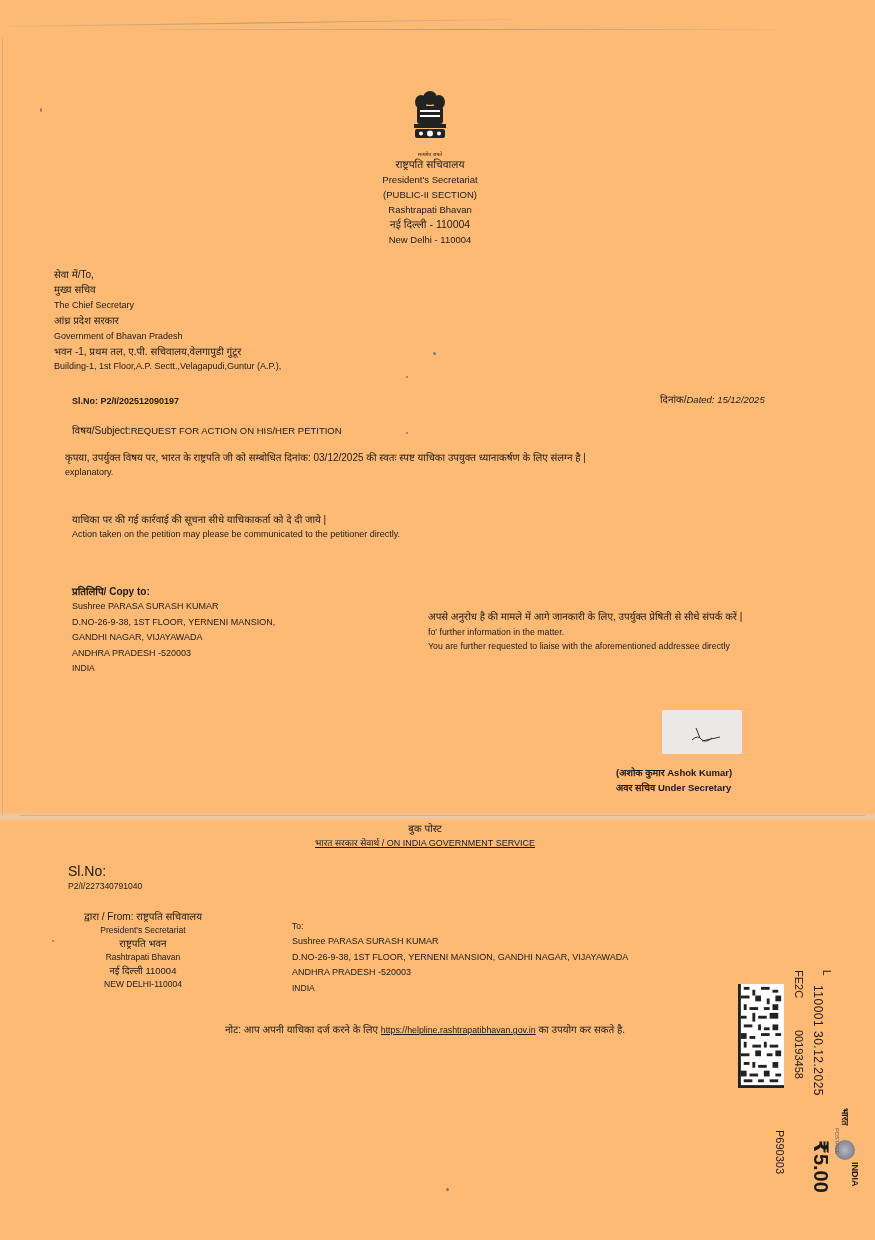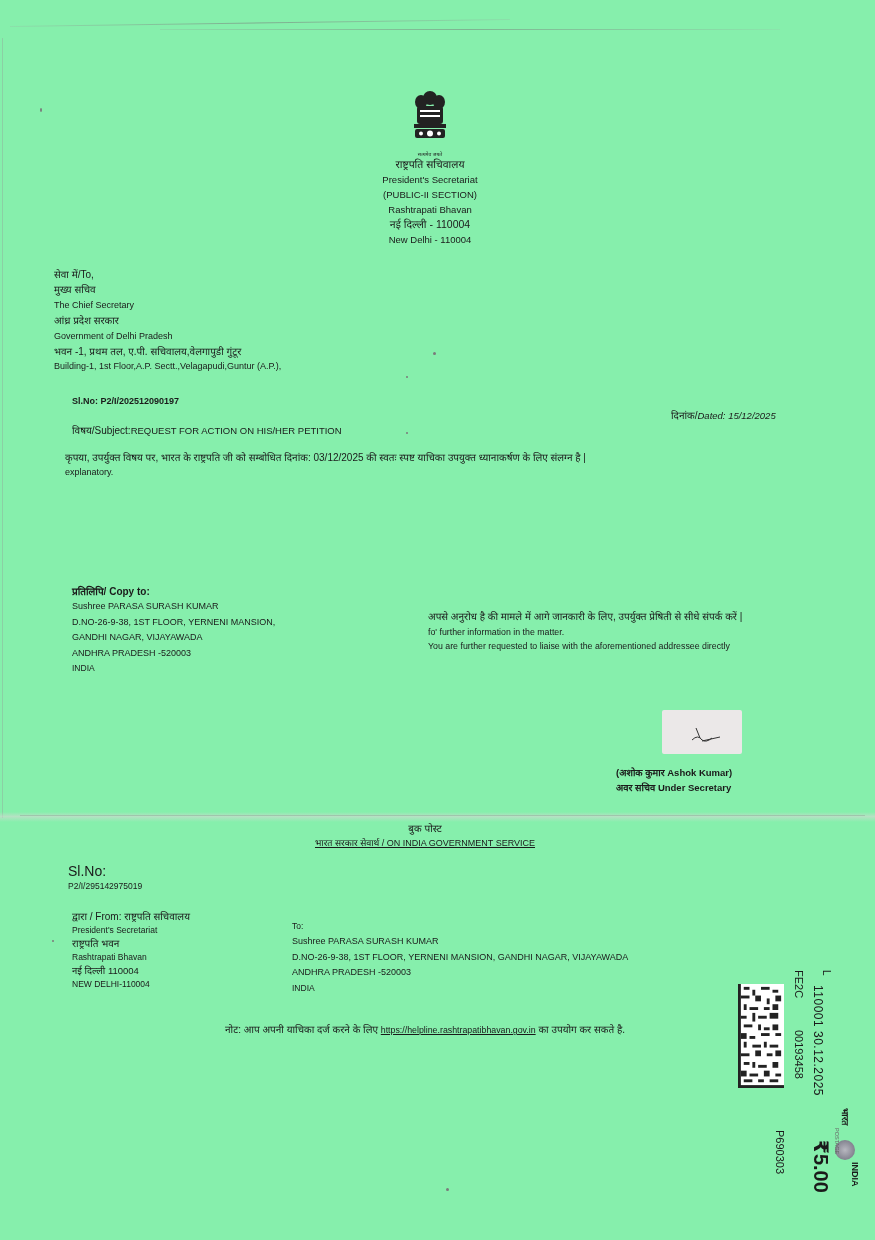--- a/index.html
+++ b/index.html
@@ -5,21 +5,21 @@
     * { margin: 0; padding: 0; box-sizing: border-box; }
     html, body { width: 875px; height: 1240px; background: #ffffff; overflow: hidden; }
     body {
       position: relative;
       font-family: "Liberation Sans", "DejaVu Sans", sans-serif;
       color: #1a1a1a;
       font-size: 9.5px;
     }
     .page {
       position: absolute; left: 0; top: 0; width: 875px; height: 1240px;
-      background: #86efac;
+      background: #fdba74;
     }
     .fold-top {
       position: absolute; left: 10px; top: 26px; width: 500px; height: 1px;
       background: linear-gradient(90deg, rgba(160,160,160,0.2), rgba(120,120,120,0.55), rgba(160,160,160,0.2));
       transform: rotate(-0.8deg); transform-origin: left;
     }
     .fold-top2 {
       position: absolute; left: 160px; top: 29px; width: 620px; height: 1px;
       background: linear-gradient(90deg, rgba(150,150,150,0.2), rgba(120,120,120,0.5), rgba(170,170,170,0.15));
     }
@@ -98,37 +98,41 @@
     <div class="line">Rashtrapati Bhavan</div>
     <div class="line hi">नई दिल्ली - 110004</div>
     <div class="line">New Delhi - 110004</div>
   </div>
 
   <div class="abs addr" style="left:54px; top:267px;">
     <div class="line hi">सेवा में/To,</div>
     <div class="line hi">मुख्य सचिव</div>
     <div class="line">The Chief Secretary</div>
     <div class="line hi">आंध्र प्रदेश सरकार</div>
-    <div class="line">Government of Delhi Pradesh</div>
+    <div class="line">Government of Bhavan Pradesh</div>
     <div class="line hi">भवन -1, प्रथम तल, ए.पी. सचिवालय,वेलगापुडी गुंटूर</div>
     <div class="line">Building-1, 1st Floor,A.P. Sectt.,Velagapudi,Guntur (A.P.),</div>
   </div>
 
   <div class="abs bold" style="left:72px; top:396px; font-size:9px;">Sl.No: P2/I/202512090197</div>
-  <div class="abs" style="left:660px; top:408px; font-size:9.5px;margin-left:11px;">
+  <div class="abs" style="left:660px; top:392px; font-size:9.5px;">
     <span class="hi-text">दिनांक/</span><span class="italic">Dated: 15/12/2025</span>
   </div>
 
   <div class="abs" style="left:72px; top:423px; font-size:9.5px;text-align:right;">
     <span class="hi-text">विषय/Subject:</span><span>REQUEST FOR ACTION ON HIS/HER PETITION</span>
   </div>
 
   <div class="abs body-text" style="left:65px; top:450px;">
     <div class="hi-text">कृपया, उपर्युक्त विषय पर, भारत के राष्ट्रपति जी को सम्बोधित दिनांक: 03/12/2025 की स्वतः स्पष्ट याचिका उपयुक्त ध्यानाकर्षण के लिए संलग्न है |</div>
     <div>explanatory.</div>
+  </div>
+  <div class="abs body-text" style="left:72px; top:512px;">
+    <div class="hi-text">याचिका पर की गई कार्रवाई की सूचना सीधे याचिकाकर्ता को दे दी जाये |</div>
+    <div>Action taken on the petition may please be communicated to the petitioner directly.</div>
   </div>
 
   <div class="abs addr" style="left:72px; top:584px;">
     <div class="line bold hi">प्रतिलिपि/ Copy to:</div>
     <div class="line">Sushree PARASA SURASH KUMAR</div>
     <div class="line">D.NO-26-9-38, 1ST FLOOR, YERNENI MANSION,</div>
     <div class="line">GANDHI NAGAR, VIJAYAWADA</div>
     <div class="line">ANDHRA PRADESH -520003</div>
     <div class="line" style="font-size:8.5px;">INDIA</div>
   </div>
@@ -149,24 +153,24 @@
     <div>अवर सचिव Under Secretary</div>
   </div>
 
   <div class="abs center" style="left:280px; top:822px; width:290px; font-size:9.5px; line-height:14px;">
     <div class="hi-text">बुक पोस्ट</div>
     <div class="u" style="font-size:9px;">भारत सरकार सेवार्थ / ON INDIA GOVERNMENT SERVICE</div>
   </div>
 
   <div class="abs addr" style="left:68px; top:864px;">
     <div class="line" style="font-size:14px;">Sl.No:</div>
-    <div class="line" style="font-size:8.5px;">P2/I/295142975019</div>
-  </div>
-
-  <div class="abs addr" style="left:72px; top:909px;">
+    <div class="line" style="font-size:8.5px;">P2/I/227340791040</div>
+  </div>
+
+  <div class="abs addr" style="left:84px; top:909px;text-align:center;">
     <div class="line hi">द्वारा / From: राष्ट्रपति सचिवालय</div>
     <div class="line" style="font-size:8.5px; line-height:13px;">President's Secretariat</div>
     <div class="line hi" style="line-height:14px;">राष्ट्रपति भवन</div>
     <div class="line" style="font-size:8.5px; line-height:13px;">Rashtrapati Bhavan</div>
     <div class="line hi" style="line-height:14px; font-size:9.5px;">नई दिल्ली 110004</div>
     <div class="line" style="font-size:8.5px; line-height:13px;">NEW DELHI-110004</div>
   </div>
 
   <div class="abs addr" style="left:292px; top:919px;">
     <div class="line" style="font-size:8.5px;">To:</div>

